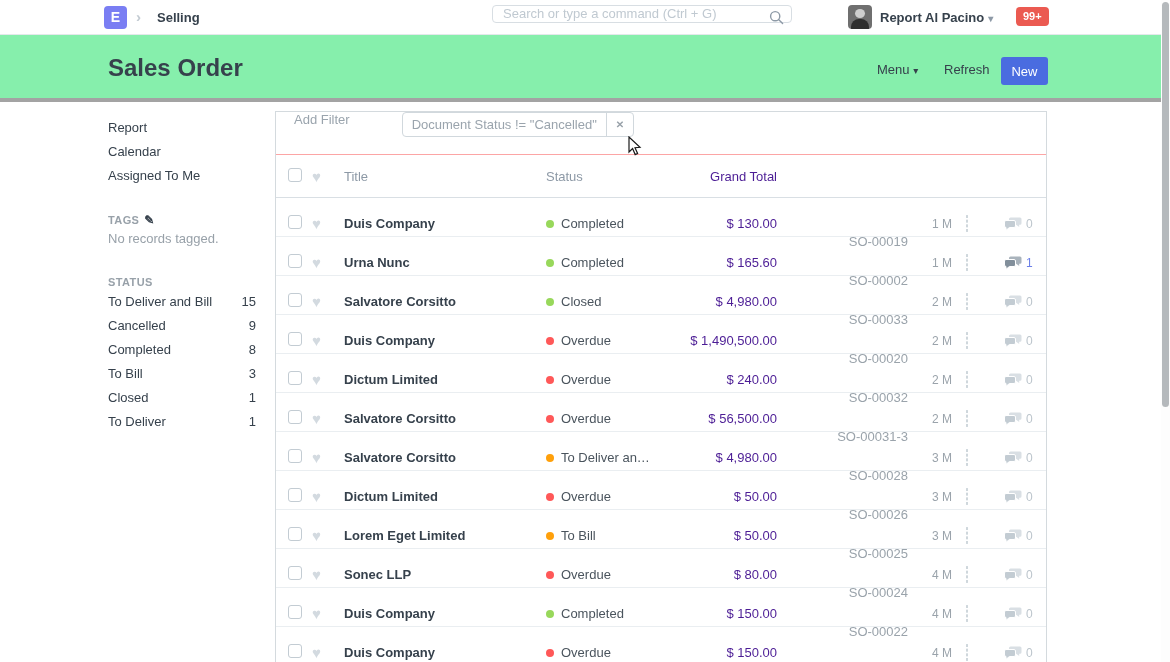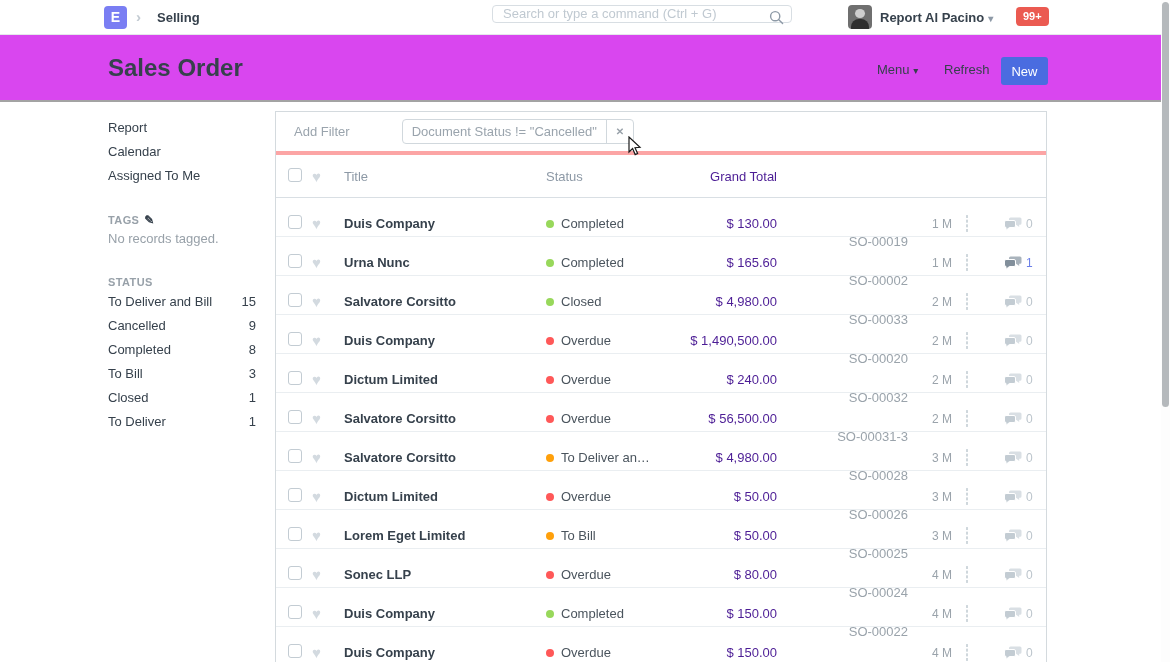--- a/index.html
+++ b/index.html
@@ -23,42 +23,42 @@
   .avatar::before { content:""; position:absolute; left:7px; top:4px; width:10px; height:9px;
     border-radius:50%; background:#cfcfcf; }
   .avatar::after { content:""; position:absolute; left:3px; top:14px; width:18px; height:12px;
     border-radius:8px 8px 0 0; background:#2e2e2e; }
   .user-name { position:absolute; left:880px; top:10px; font-size:13px; font-weight:bold; color:#36414c; cursor:pointer; }
   .user-caret { font-size:10px; color:#8d99a6; margin-left:4px; }
   .notif-badge { position:absolute; left:1016px; top:7px; background:#eb5a51; color:#fff;
     font-size:11px; font-weight:bold; padding:4px 7px; border-radius:4px; line-height:1; cursor:pointer; }
 
   
-  .page-head { position:relative; height:67px; background:#d946ef; border-bottom:2px solid #a3a3a3; }
+  .page-head { position:relative; height:67px; background:#86efac; border-bottom:4px solid #a3a3a3; }
   .page-title { position:absolute; left:108px; top:19px; font-size:24px; font-weight:bold; color:#36414c; }
   .menu-btn { position:absolute; left:877px; top:27px; font-size:13px; color:#36414c; cursor:pointer; }
   .menu-caret { font-size:10px; color:#36414c; }
   .refresh-btn { position:absolute; left:944px; top:27px; font-size:13px; color:#36414c; cursor:pointer; }
   .new-btn { position:absolute; left:1001px; top:22px; width:47px; height:28px; background:#4a6ce0;
     border:none; border-radius:3px; color:#fff; font-size:13px; font-family:inherit; cursor:pointer; }
 
   
   .content { position:relative; height:560px; }
 
   .sidebar { position:absolute; left:108px; top:14px; width:150px; font-size:13px; }
   .side-link { display:block; color:#36414c; line-height:24px; cursor:pointer; text-decoration:none; }
   .side-heading { margin-top:24px; font-size:11px; font-weight:600; color:#98a1a9; letter-spacing:.4px; line-height:16px; }
   .pencil { font-size:12px; color:#36414c; margin-left:5px; cursor:pointer; }
   .side-muted { color:#98a1a9; line-height:22px; }
   .side-status-item { display:flex; justify-content:space-between; width:148px; line-height:24px; color:#36414c; cursor:pointer; }
 
   .list { position:absolute; left:275px; top:9px; width:772px; height:551px;
     border:1px solid #d4dade; border-bottom:none; background:#fff; }
 
-  .filter-bar { position:relative; height:43px; border-bottom:4px solid #fca5a5; display:flex; align-items:center; }
+  .filter-bar { position:relative; height:43px; border-bottom:1px solid #fca5a5; display:flex; align-items:flex-start; }
   .add-filter { margin-left:18px; font-size:13px; color:#9aa4ad; cursor:pointer; }
   .filter-pill { margin-left:52px; height:25px; display:flex; align-items:center;
     border:1px solid #d1d8dd; border-radius:4px; font-size:13px; color:#9aa4ad; cursor:pointer; }
   .filter-pill .txt { padding:0 9px; }
   .filter-pill .close { padding:0 9px; border-left:1px solid #d1d8dd; font-size:10px; font-weight:bold;
     color:#98a1a9; align-self:stretch; display:flex; align-items:center; cursor:pointer; }
 
   .grid-row { display:grid; grid-template-columns:24px 32px 202px 110px 121px 131px 58px 34px 1fr;
     align-items:center; padding-left:12px; }
   .list-header { height:43px; border-bottom:1px solid #d9dfe4; color:#8d99a6; font-size:13px; }

